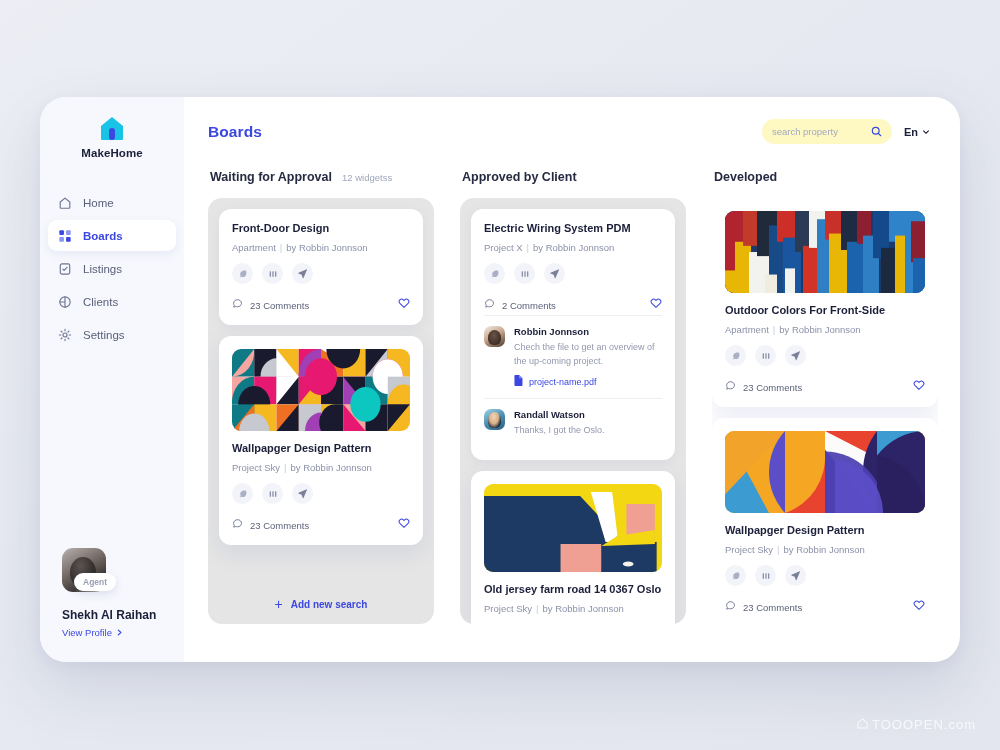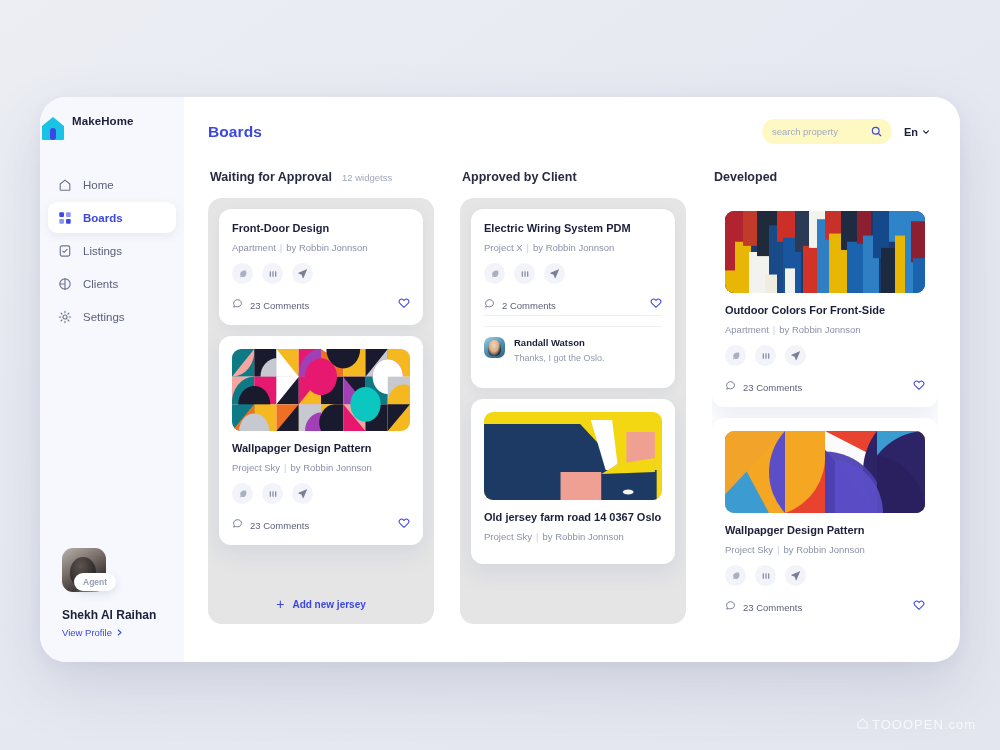--- a/index.html
+++ b/index.html
@@ -21,21 +21,21 @@
     box-shadow:0 24px 60px rgba(80,90,130,.16), 0 4px 14px rgba(80,90,130,.06);
     display:flex; overflow:hidden;
   }
 
   
   .sidebar{
     width:144px; flex:0 0 144px; background:#f6f8fd;
     display:flex; flex-direction:column; padding:18px 0 0 0; position:relative;
     border-radius:26px 0 0 26px;
   }
-  .brand{ display:flex; flex-direction:row; align-items:flex-start; gap:6px; margin-bottom:28px; }
+  .brand{ display:flex; flex-direction:column; align-items:center; gap:6px; margin-bottom:28px; }
   .brand-mark{ width:26px; height:26px; }
   .brand-name{ font-size:11.5px; font-weight:700; color:#1b1f39; letter-spacing:.1px; }
 
   .nav{ display:flex; flex-direction:column; gap:2px; padding:0 8px; }
   .nav-item{
     display:flex; align-items:center; gap:11px;
     height:31px; padding:0 10px; border-radius:9px;
     font-size:11.5px; color:#5a607a; cursor:pointer;
   }
   .nav-item .ico{ width:14px; height:14px; display:flex; align-items:center; justify-content:center; flex:0 0 14px;}
@@ -382,21 +382,21 @@
                 <span>23 Comments</span>
               </span>
               <span class="heart"><svg width="12" height="12" viewBox="0 0 14 14" fill="none" stroke="#3b47e0" stroke-width="1.2">
                     <path d="M7 12.1 2.2 7.4a2.9 2.9 0 0 1 0-4.1 2.9 2.9 0 0 1 4.1 0L7 4l.7-.7a2.9 2.9 0 0 1 4.1 0 2.9 2.9 0 0 1 0 4.1z"></path>
                   </svg></span>
             </div>
           </div>
 
           <div class="add-widget">
             <span class="plus">+</span>
-            <span>Add new jersey</span>
+            <span>Add new search</span>
           </div>
         </div>
       </div>
 
       <div class="column">
         <div class="col-head">
           <span class="col-title">Approved by Client</span>
           <span class="col-count"></span>
         </div>
         <div class="col-body">
@@ -432,20 +432,36 @@
                     </svg></span>
                 <span>2 Comments</span>
               </span>
               <span class="heart"><svg width="12" height="12" viewBox="0 0 14 14" fill="none" stroke="#3b47e0" stroke-width="1.2">
                     <path d="M7 12.1 2.2 7.4a2.9 2.9 0 0 1 0-4.1 2.9 2.9 0 0 1 4.1 0L7 4l.7-.7a2.9 2.9 0 0 1 4.1 0 2.9 2.9 0 0 1 0 4.1z"></path>
                   </svg></span>
             </div>
 
             <div class="divider"></div>
 
+            <div class="comment">
+              <div class="c-avatar c-av1"></div>
+              <div>
+                <div class="c-name">Robbin Jonnson</div>
+                <div class="c-text">Chech the file to get an overview of the up-coming project.</div>
+                <div class="c-file">
+                  <span>
+                    <svg width="9" height="11" viewBox="0 0 10 12" fill="#3b47e0">
+                        <path d="M1.5 0h4.2L9.4 3.6V11a1 1 0 0 1-1 1H1.5a1 1 0 0 1-1-1V1a1 1 0 0 1 1-1z"></path>
+                        <path d="M5.7 0 9.4 3.6H6.2a.5.5 0 0 1-.5-.5z" fill="#8b95f2"></path>
+                      </svg>
+                  </span>
+                  <span>project-name.pdf</span>
+                </div>
+              </div>
+            </div>
 
             <div class="divider"></div>
 
             <div class="comment">
               <div class="c-avatar c-av2"></div>
               <div>
                 <div class="c-name">Randall Watson</div>
                 <div class="c-text">Thanks, I got the Oslo.</div>
               </div>
             </div>

